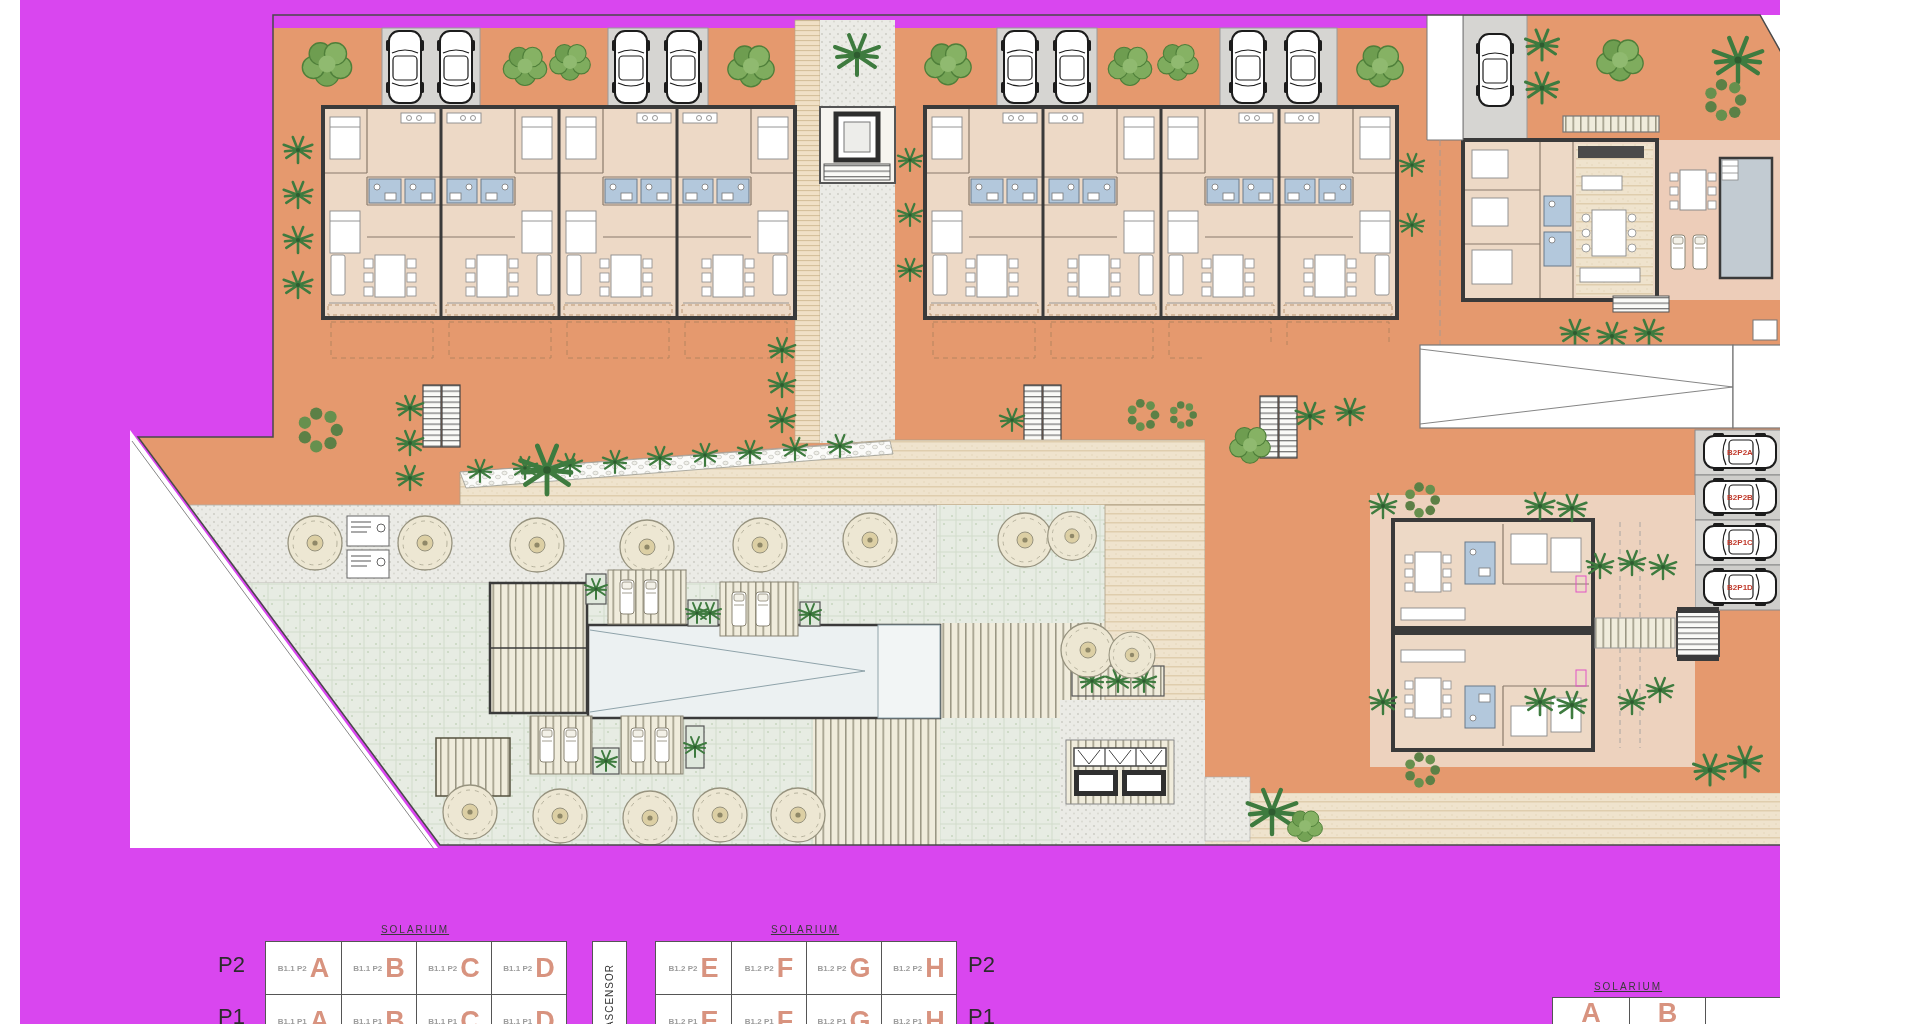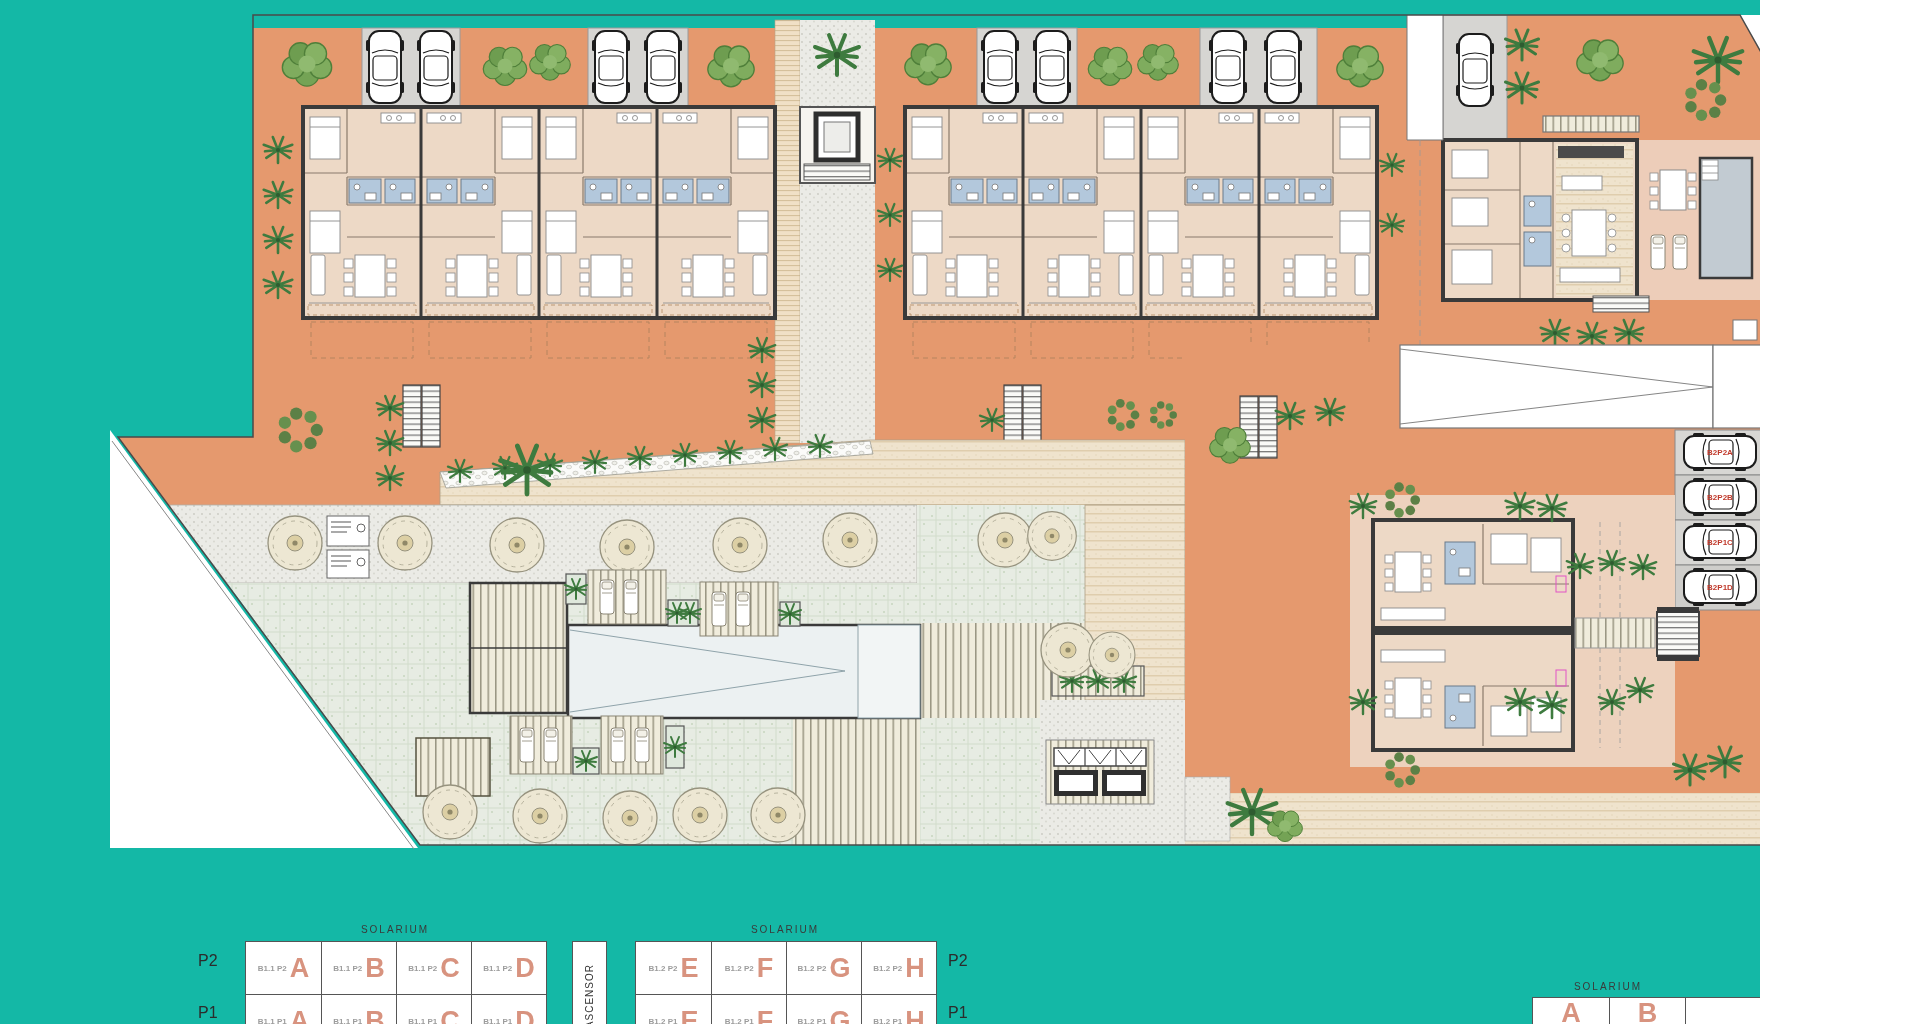--- a/index.html
+++ b/index.html
@@ -1,31 +1,31 @@
 <!DOCTYPE html>
 <html><head>
 <meta charset="utf-8">
 <style>
   html,body{margin:0;padding:0;background:#ffffff;}
-  .stage{position:relative;width:1760px;height:1024px;overflow:hidden;background:#14b8a6;
-         font-family:"Liberation Sans", sans-serif;}
+  .stage{position:relative;width:1760px;height:1024px;overflow:hidden;background:#d946ef;
+         font-family:"Liberation Sans", sans-serif;margin-left:20px;}
   svg{position:absolute;left:0;top:0;}
   
   .legend-el{position:absolute;box-sizing:border-box;}
-  .sol-title{font-size:10px;letter-spacing:2px;color:#3a3a3a;text-align:center;}
+  .sol-title{font-size:10px;letter-spacing:2px;color:#3a3a3a;text-align:center;text-decoration:underline;}
   .unit-table{border:1px solid #555;background:#fff;}
   .unit-row{display:flex;font-weight:bold;}
   .unit-row.r2{border-top:1px solid #555;}
   .unit-cell{box-sizing:border-box;width:75px;height:52px;display:flex;align-items:center;
              justify-content:center;gap:3px;}
   .unit-cell + .unit-cell{border-left:1px solid #555;}
   .t3 .unit-cell{width:76px;height:60px;align-items:flex-start;padding-top:2px;}
   .cell-prefix{font-size:8px;color:#9c9c9c;white-space:nowrap;}
   .cell-letter{font-size:27px;color:#D8937F;line-height:1;}
-  .floor-label{font-size:16px;color:#2c2c2c;}
+  .floor-label{font-size:22px;color:#2c2c2c;}
   .asc-box{border:1px solid #555;background:#fff;display:flex;align-items:center;justify-content:center;}
   .asc-text{writing-mode:vertical-rl;transform:rotate(180deg);font-size:10px;letter-spacing:1px;color:#333;}
 </style>
 </head>
 <body>
 
 <div class="stage">
 
 <svg width="1920" height="1024" viewBox="0 0 1920 1024">
 <defs>

